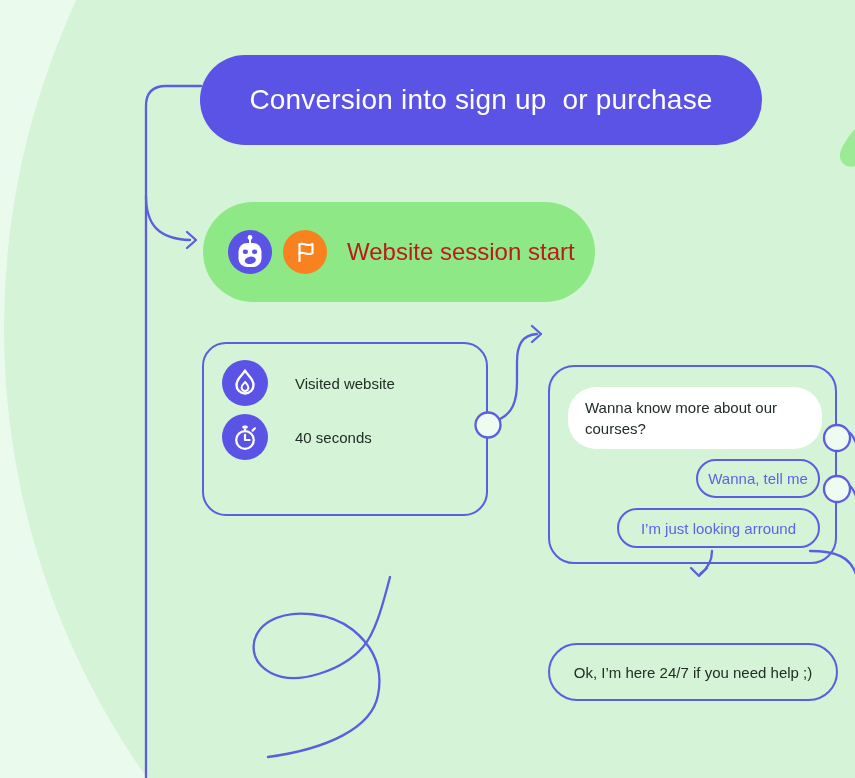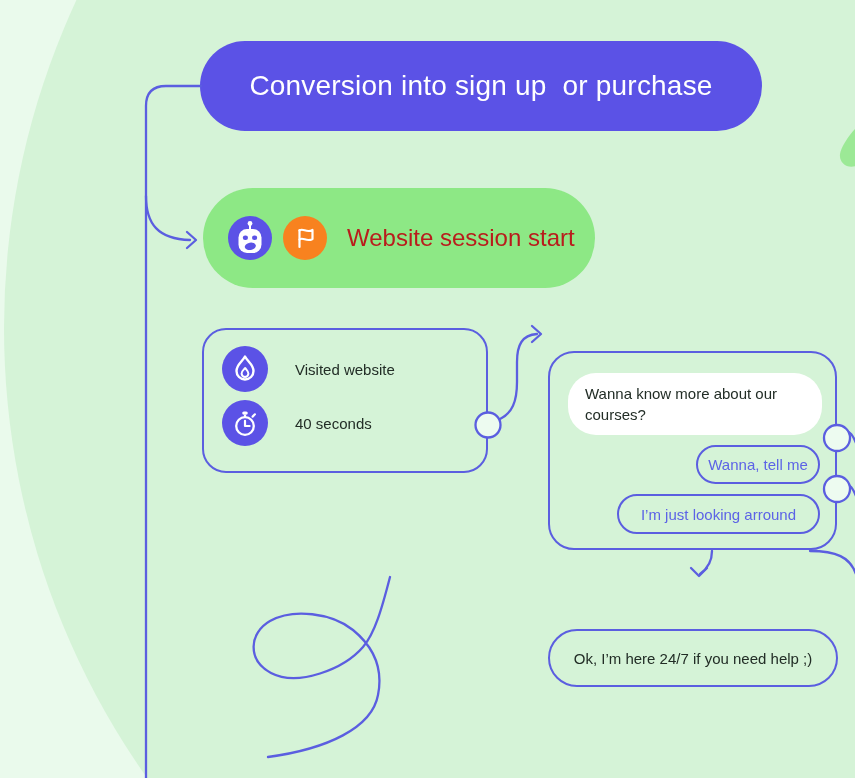--- a/index.html
+++ b/index.html
@@ -9,38 +9,38 @@
         border-radius:50%;background:#d5f3d7;}
   svg.overlay{position:absolute;left:0;top:0;width:855px;height:778px;pointer-events:none;}
   .node{position:absolute;box-sizing:border-box;}
   .title-banner{left:200px;top:41px;width:562px;height:90px;background:#5b52e6;
         border-radius:45px;display:flex;align-items:center;justify-content:center;}
   .title-banner span{color:#ffffff;font-size:28px;letter-spacing:.2px;white-space:pre;}
   .trigger{left:203px;top:188px;width:392px;height:100px;background:#8de885;
         border-radius:50px;display:flex;align-items:center;padding-left:25px;gap:11px;}
   .icon-badge{width:44px;height:44px;flex:none;display:block;}
   .trigger-label{font-size:24px;color:#b91c1c;margin-left:9px;}
-  .card{left:202px;top:328px;width:286px;height:145px;border:2.3px solid #5b5ee0;
+  .card{left:202px;top:328px;width:286px;height:174px;border:2.3px solid #5b5ee0;
         border-radius:24px;display:flex;flex-direction:column;padding:16px 0 4px 18px;gap:8px;}
   .row{display:flex;align-items:center;gap:27px;}
   .row svg{width:46px;height:46px;flex:none;display:block;}
   .row .txt{font-size:15px;color:#222d26;line-height:21px;}
   .chat{left:548px;top:351px;width:289px;height:199px;border:2.3px solid #5b5ee0;border-radius:26px;}
   .bubble-white{position:absolute;left:18px;top:20px;width:254px;height:62px;background:#ffffff;
         border-radius:28px;padding:10px 17px;box-sizing:border-box;
         font-size:15px;line-height:21px;color:#222d26;}
   .reply{position:absolute;border:2px solid #5b5ee0;border-radius:20px;display:flex;
         align-items:center;justify-content:center;font-size:15px;color:#5c63e6;box-sizing:border-box;
         background:transparent;}
   .reply1{left:146px;top:92px;width:124px;height:39px;}
   .reply2{left:67px;top:141px;width:203px;height:40px;}
   .followup{left:548px;top:629px;width:290px;height:58px;border:2.3px solid #5b5ee0;
         border-radius:29px;display:flex;align-items:center;justify-content:center;
         font-size:15px;color:#222d26;}
-  .z2{z-index:2;} .z3{z-index:3;}
+  .z2{z-index:2;margin-top:14px;} .z3{z-index:3;}
 </style>
 </head>
 <body>
 
 <div class="stage">
 
   <div class="blob"></div>
 
   <div class="node title-banner z2">
     <span>Conversion into sign up  or purchase</span>

